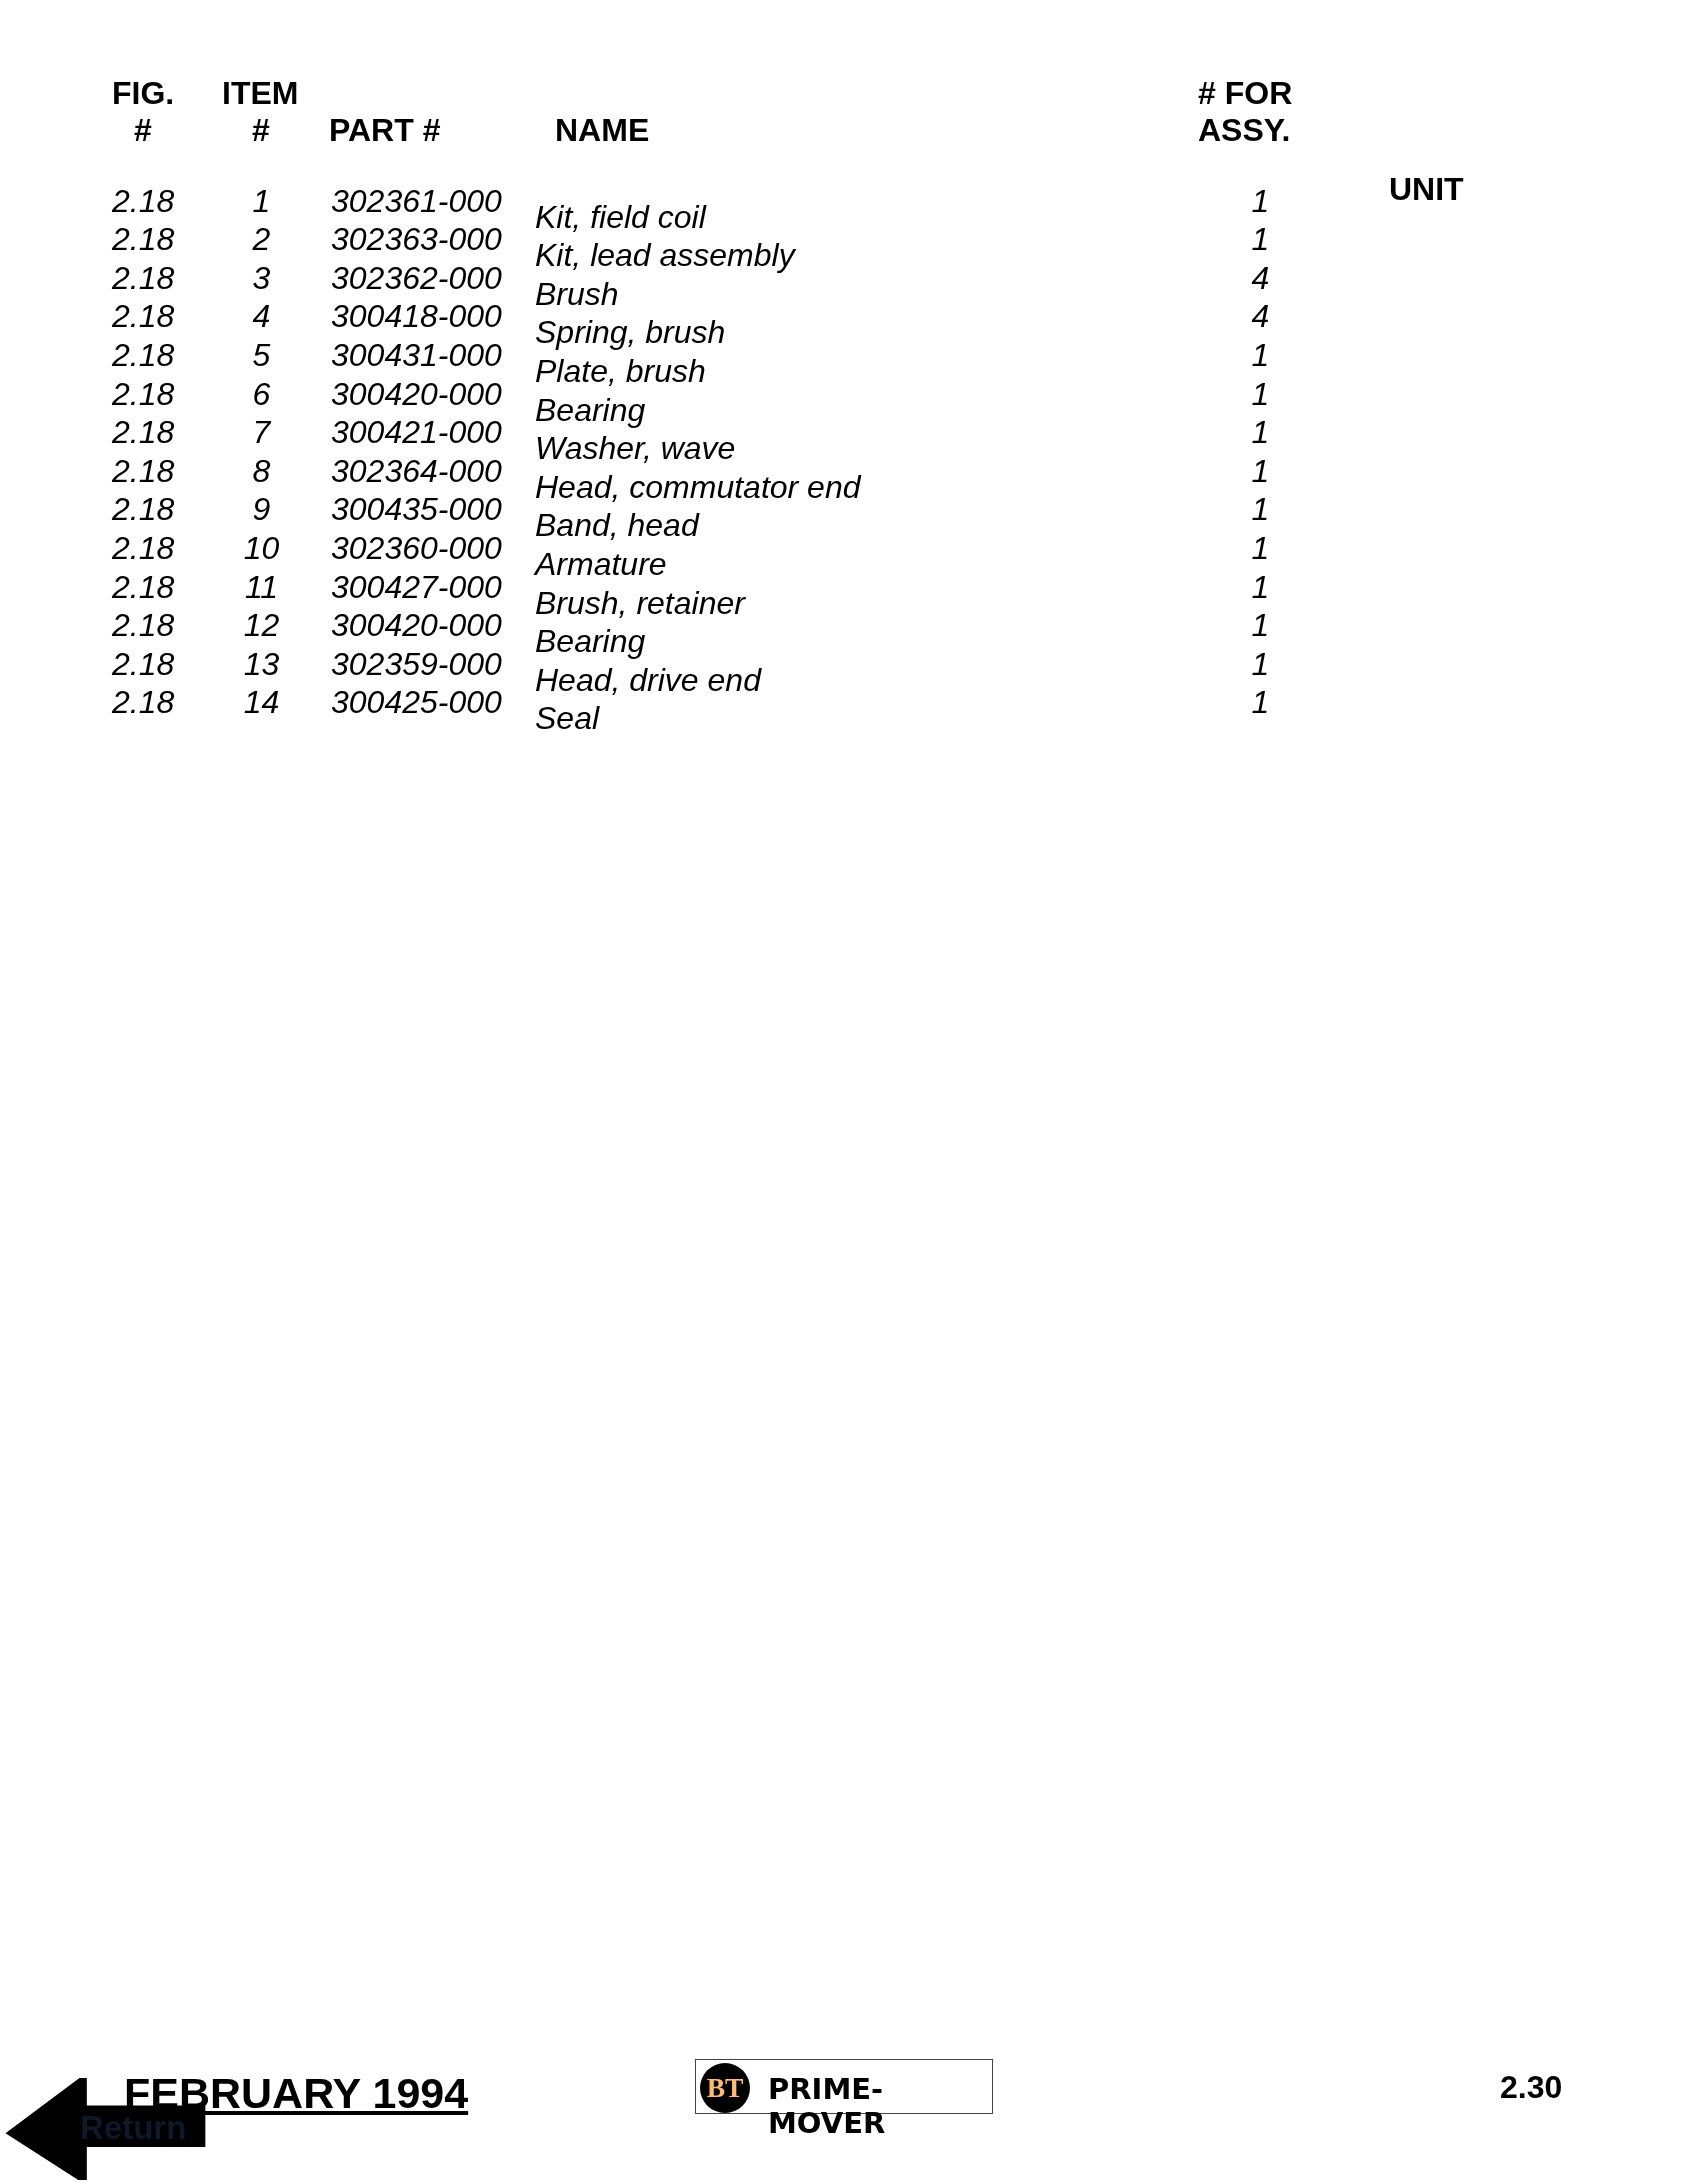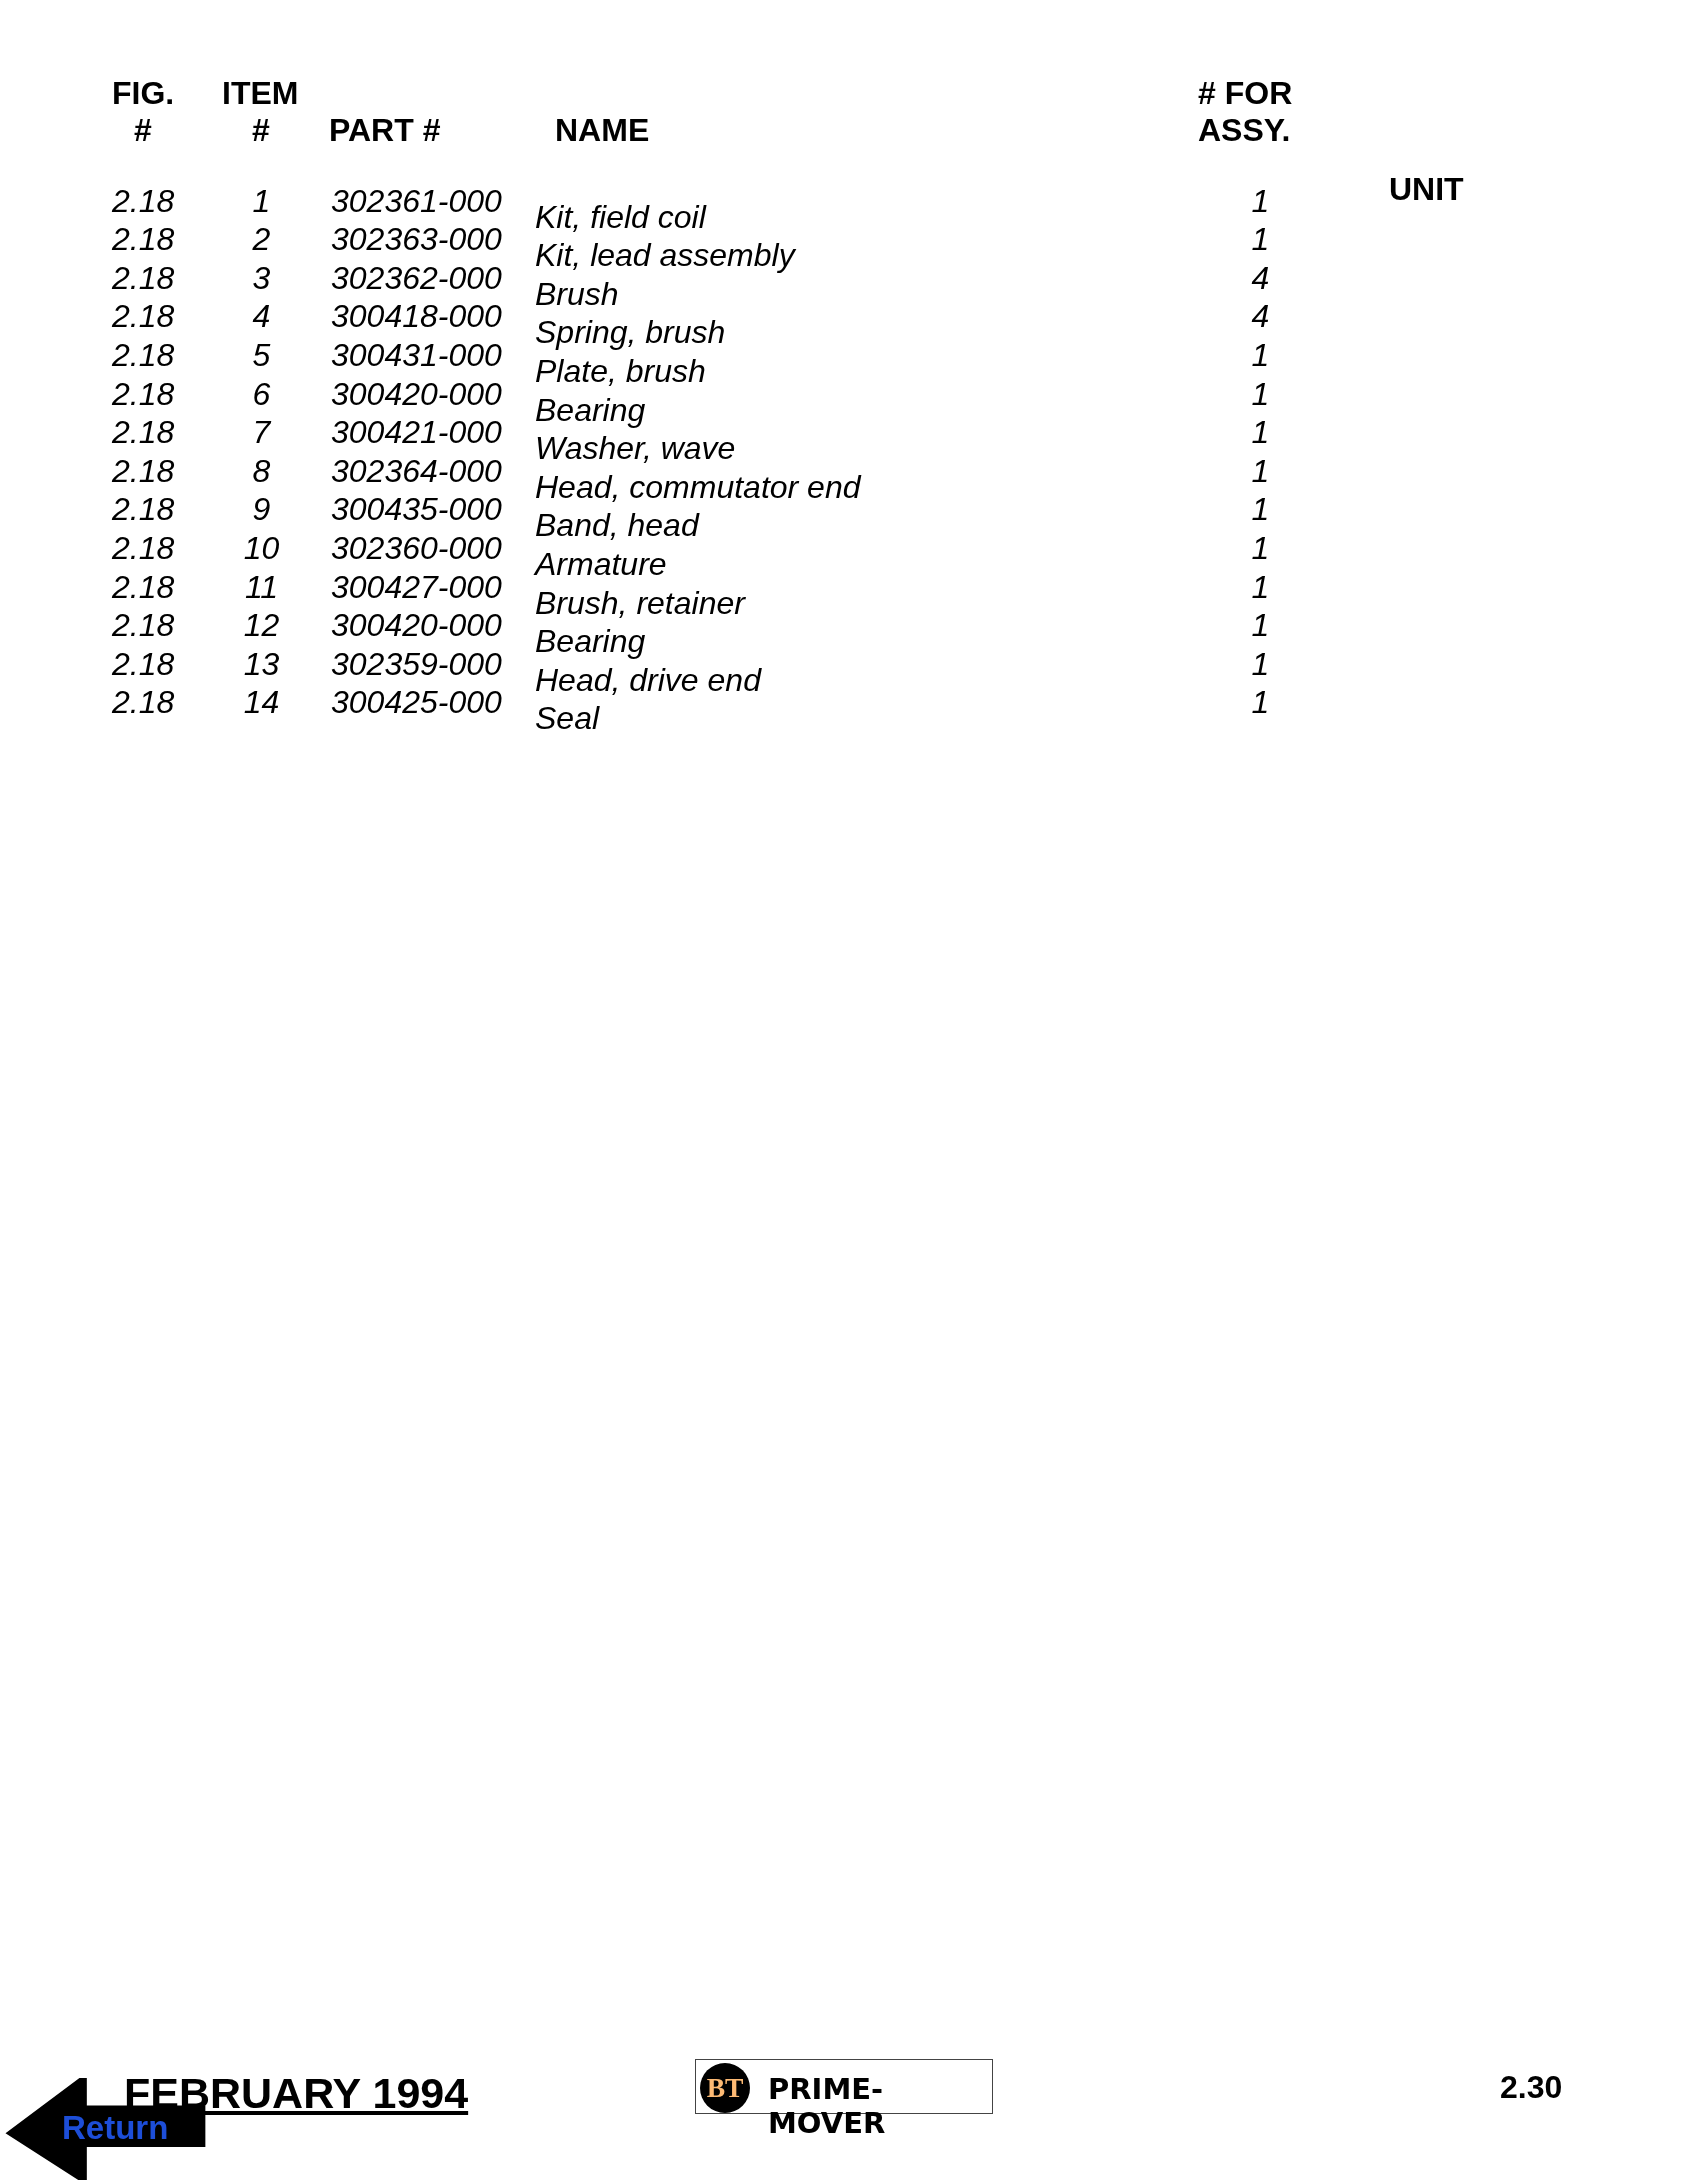--- a/index.html
+++ b/index.html
@@ -16,21 +16,21 @@
   .footer-date { position: absolute; left: 124px; top: 2069px; font-weight: bold; font-size: 43px; text-decoration: underline; }
   .footer-page { position: absolute; left: 1500px; top: 2069px; font-weight: bold; font-size: 32px; }
   .logo { position: absolute; left: 695px; top: 2059px; width: 298px; height: 55px;
           border: 1.4px solid #444; box-sizing: border-box; background: #fff; }
   .logo-circle { position: absolute; left: 4.1px; top: 2.8px; width: 50px; height: 50px; border-radius: 50%;
                  background: #000; color: #fdba74; font-family: "Liberation Serif", serif; font-weight: bold;
                  font-size: 27.6px; display: flex; align-items: center; justify-content: center; }
   .logo-text { position: absolute; left: 72px; top: 12.4px; font-family: "DejaVu Sans", sans-serif;
                font-weight: bold; font-size: 29px; letter-spacing: 0px; }
   .return-btn { position: absolute; left: 4.1px; top: 2078px; width: 207px; height: 102px; cursor: pointer; }
-  .return-label { position: absolute; left: 62px; top: 2109px; color: #1d4ed8; font-weight: bold; font-size: 33px; }
+  .return-label { position: absolute; left: 80px; top: 2109px; color: #0f172a; font-weight: bold; font-size: 33px; }
 </style>
 </head>
 <body>
 
 <div>
   <div class="hdr" style="left:112px;top:77px;">FIG.</div>
   <div class="hdr" style="left:134px;top:114px;">#</div>
   <div class="hdr" style="left:222px;top:77px;">ITEM</div>
   <div class="hdr" style="left:252px;top:114px;">#</div>
   <div class="hdr" style="left:329px;top:114px;">PART #</div>

